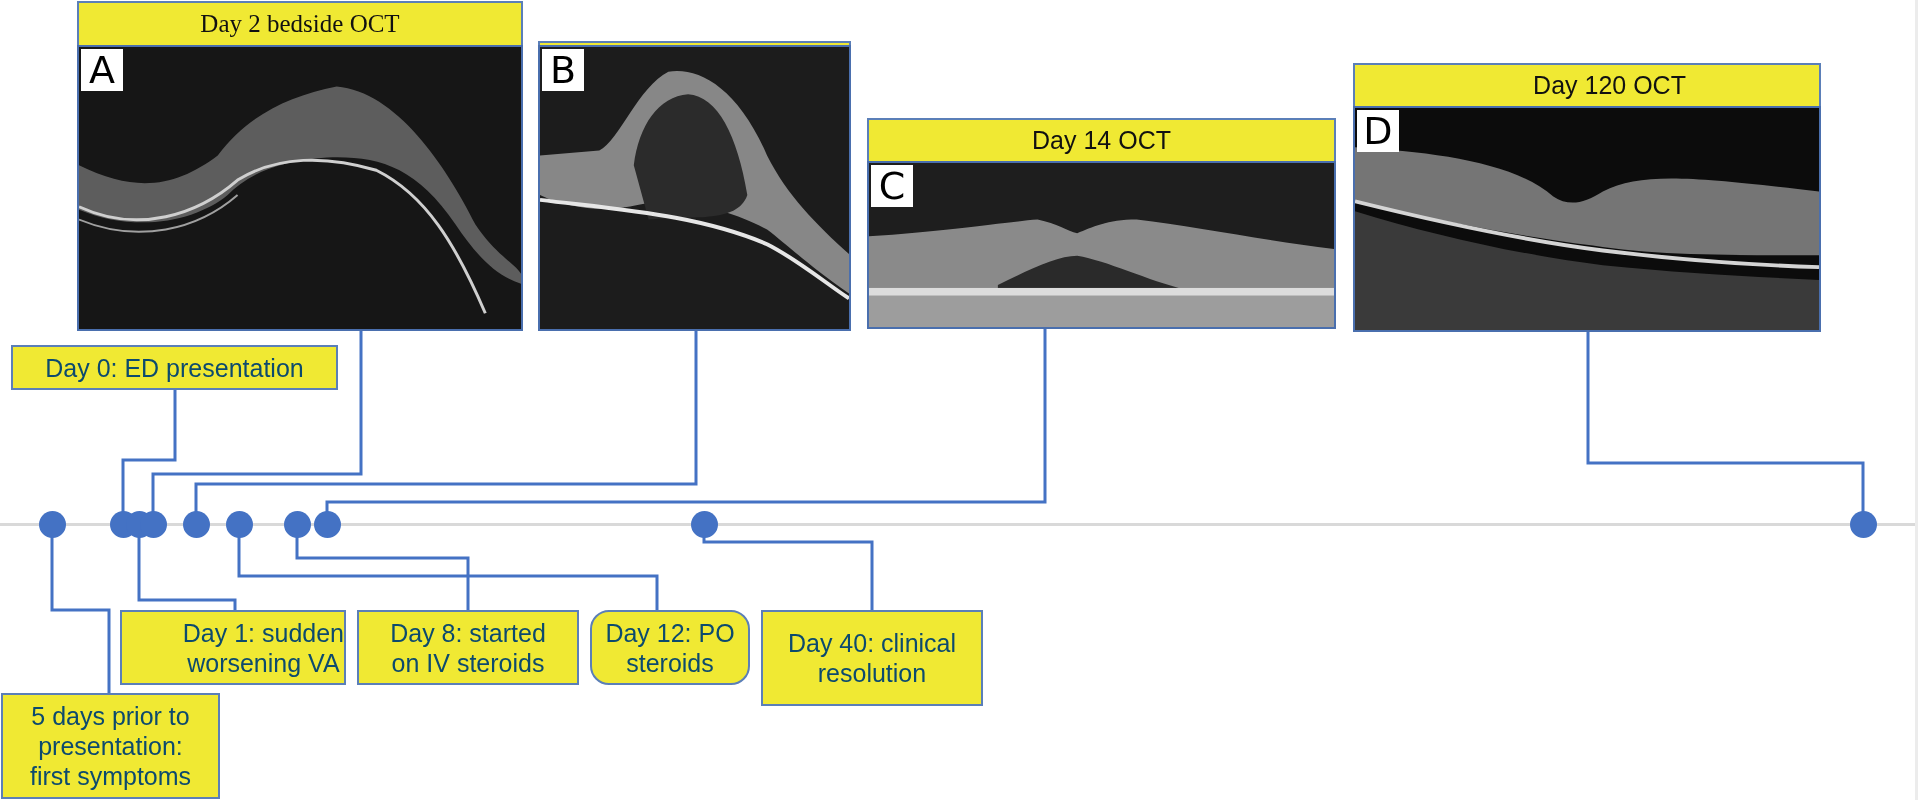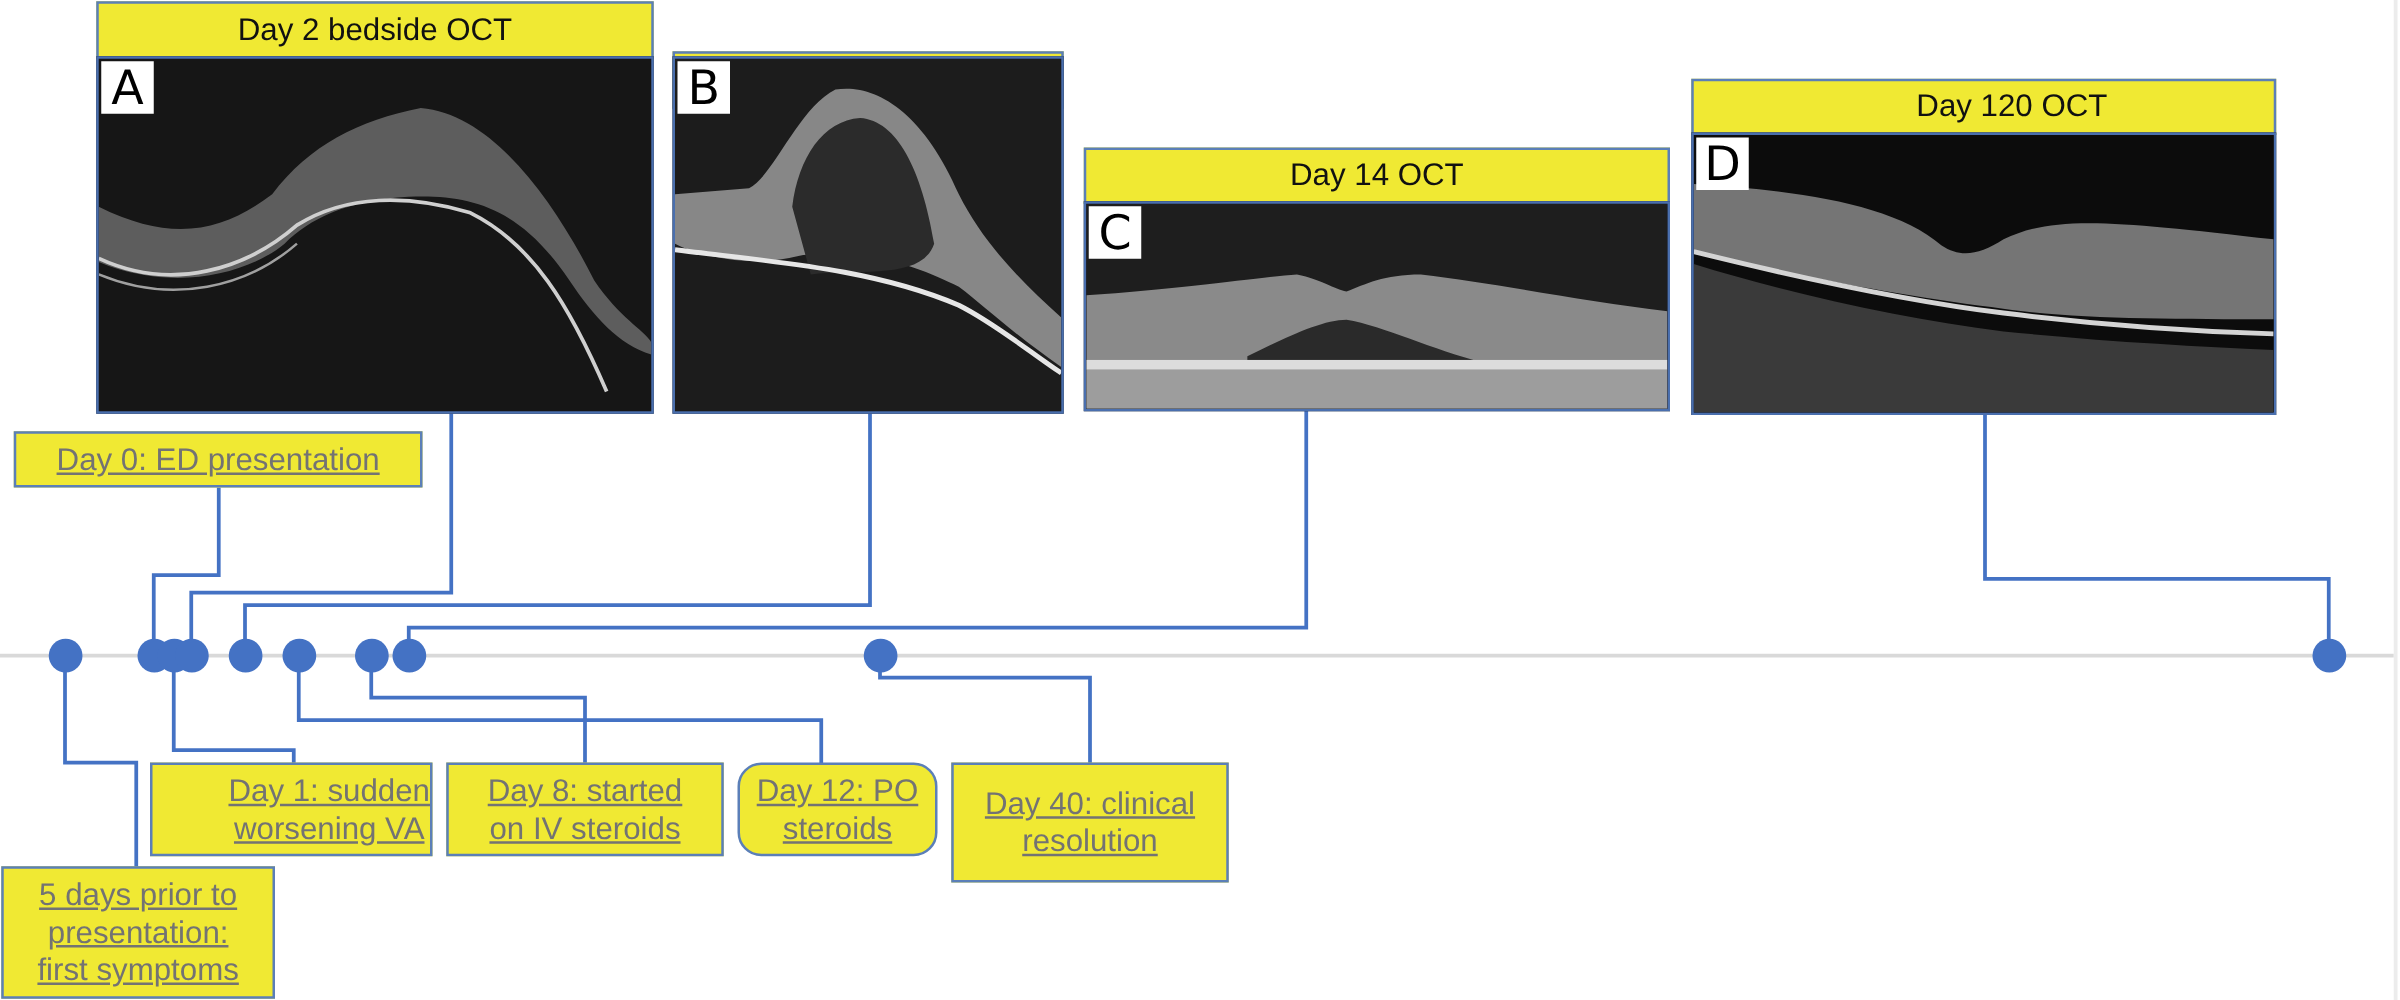--- a/index.html
+++ b/index.html
@@ -1,18 +1,18 @@
 <!DOCTYPE html>
 <html><head>
 <meta charset="utf-8">
 <style>
   html,body{margin:0;padding:0;background:#ffffff;}
   body{width:1920px;height:800px;position:relative;overflow:hidden;font-family:"Liberation Sans",sans-serif;}
   .abs{position:absolute;}
-  .label-box{position:absolute;background:#f0e933;border:2px solid #5b7fb8;box-sizing:border-box;color:#737373;text-align:center;display:flex;align-items:center;justify-content:center;font-size:25px;line-height:30px;white-space:pre-line;text-decoration:underline;}
+  .label-box{position:absolute;background:#f0e933;border:2px solid #5b7fb8;box-sizing:border-box;color:#0c4a6e;text-align:center;display:flex;align-items:center;justify-content:center;font-size:25px;line-height:30px;white-space:pre-line;}
   .panel-header{position:absolute;background:#f0e933;border:2px solid #5b7fb8;box-sizing:border-box;color:#111;text-align:center;font-size:25px;display:flex;align-items:center;justify-content:center;}
   .panel-img{position:absolute;border:2px solid #4a6fae;box-sizing:border-box;background:#141414;overflow:hidden;}
   .panel-img svg{display:block;width:100%;height:100%;}
   .panel-letter{position:absolute;left:2px;top:2px;background:#fff;color:#000;font-size:38px;width:42px;height:42px;display:flex;align-items:center;justify-content:center;font-family:"DejaVu Sans",sans-serif;}
   .connectors{position:absolute;left:0;top:0;width:1920px;height:800px;pointer-events:none;}
   .dot{position:absolute;width:27px;height:27px;border-radius:50%;background:#4472c4;margin-left:-13px;margin-top:-13px;}
 </style>
 </head>
 <body>
 
@@ -47,21 +47,21 @@
 <div class="dot" style="left:123px;top:524px;"></div>
 <div class="dot" style="left:139px;top:524px;"></div>
 <div class="dot" style="left:153px;top:524px;"></div>
 <div class="dot" style="left:196px;top:524px;"></div>
 <div class="dot" style="left:239px;top:524px;"></div>
 <div class="dot" style="left:297px;top:524px;"></div>
 <div class="dot" style="left:327px;top:524px;"></div>
 <div class="dot" style="left:704px;top:524px;"></div>
 <div class="dot" style="left:1863px;top:524px;"></div>
 
-<div class="panel-header" style="left:77px;top:1px;width:446px;height:46px;">
+<div class="panel-header" style="left:77px;top:1px;width:446px;height:46px;font-family:Liberation Serif, serif;">
     <span>Day 2 bedside OCT</span>
   </div>
 <div class="panel-img" style="left:77px;top:45px;width:446px;height:286px;">
   <svg viewBox="0 0 446 286" preserveAspectRatio="none">
     <rect width="446" height="286" fill="#161616"></rect>
     <path d="M0,120 C60,150 100,140 140,110 C170,70 210,50 260,40 C320,45 370,120 400,180 C420,210 440,220 446,230 L446,240 C420,232 400,210 380,180 C340,120 300,110 250,112 C200,115 170,130 150,150 C120,175 60,190 0,165 Z" fill="#6a6a6a" opacity="0.85"></path>
     <path d="M0,162 C60,190 120,170 160,135 C200,110 250,110 300,125 C350,150 380,200 410,270" fill="none" stroke="#cfcfcf" stroke-width="3"></path>
     <path d="M0,175 C60,200 120,185 160,150" fill="none" stroke="#a0a0a0" stroke-width="2"></path>
   </svg>
   <div class="panel-letter">A</div>

